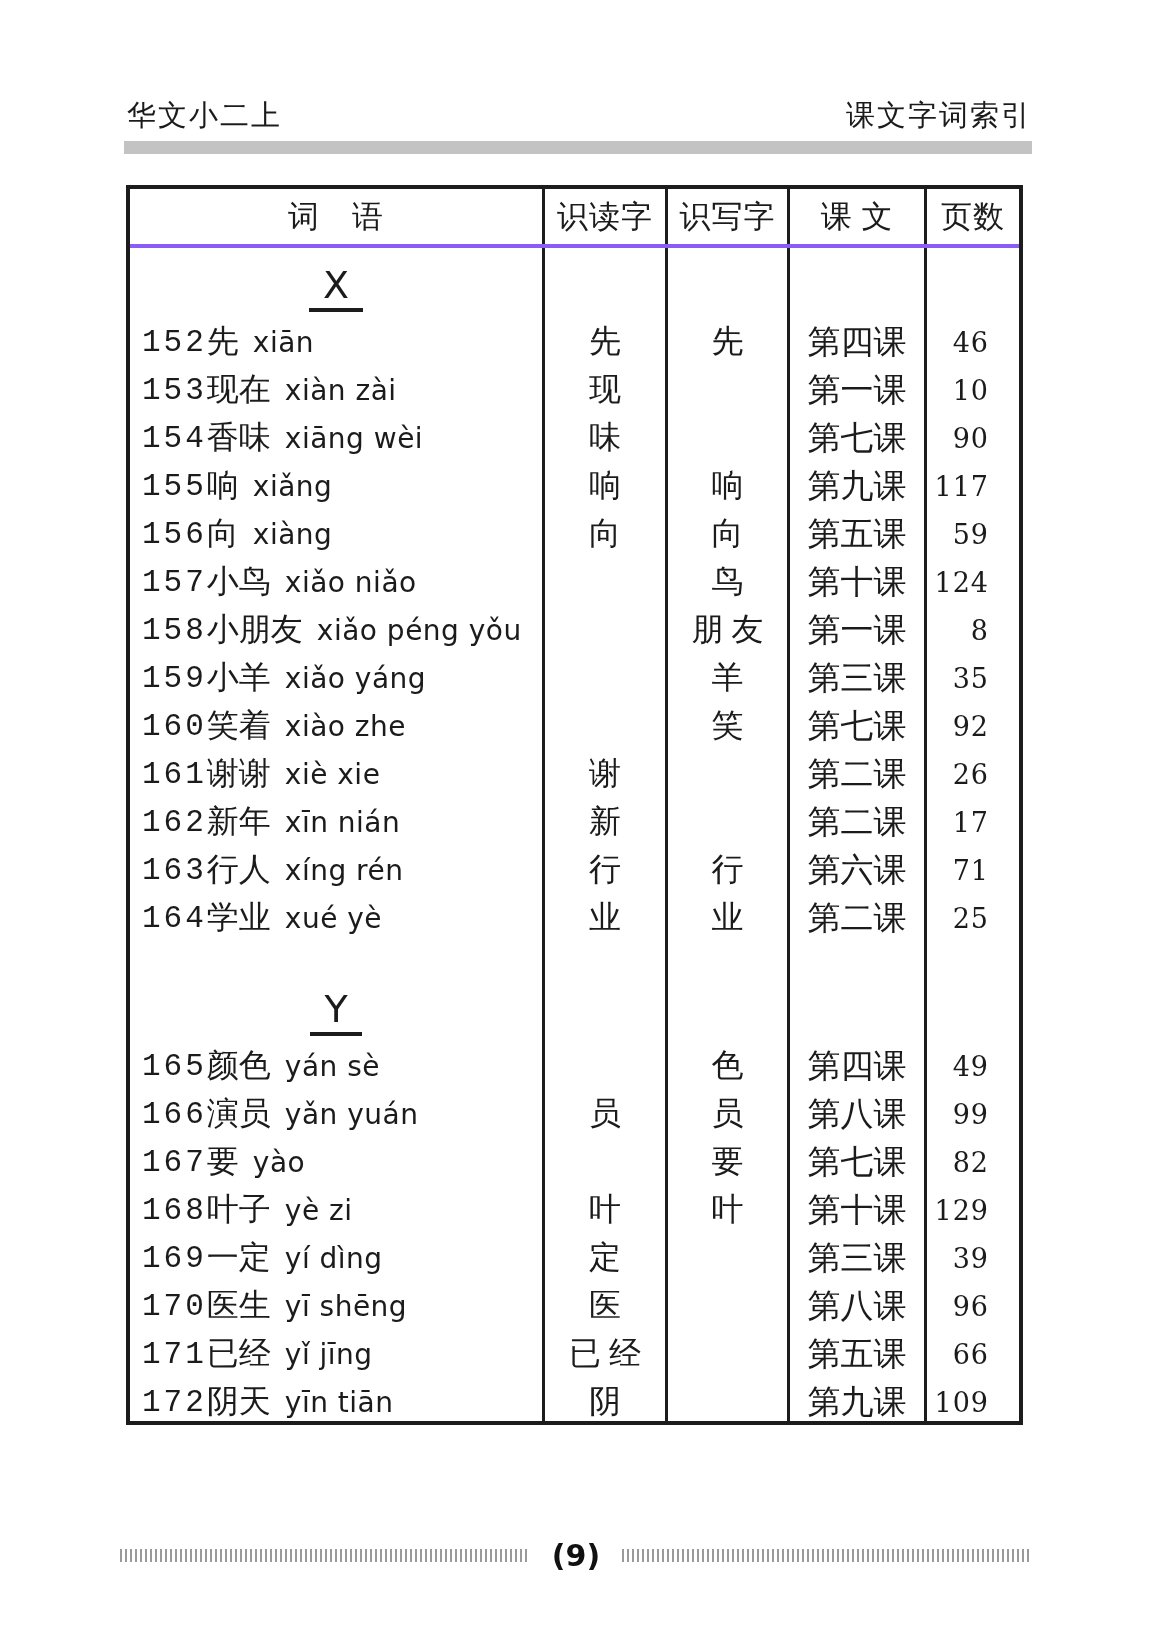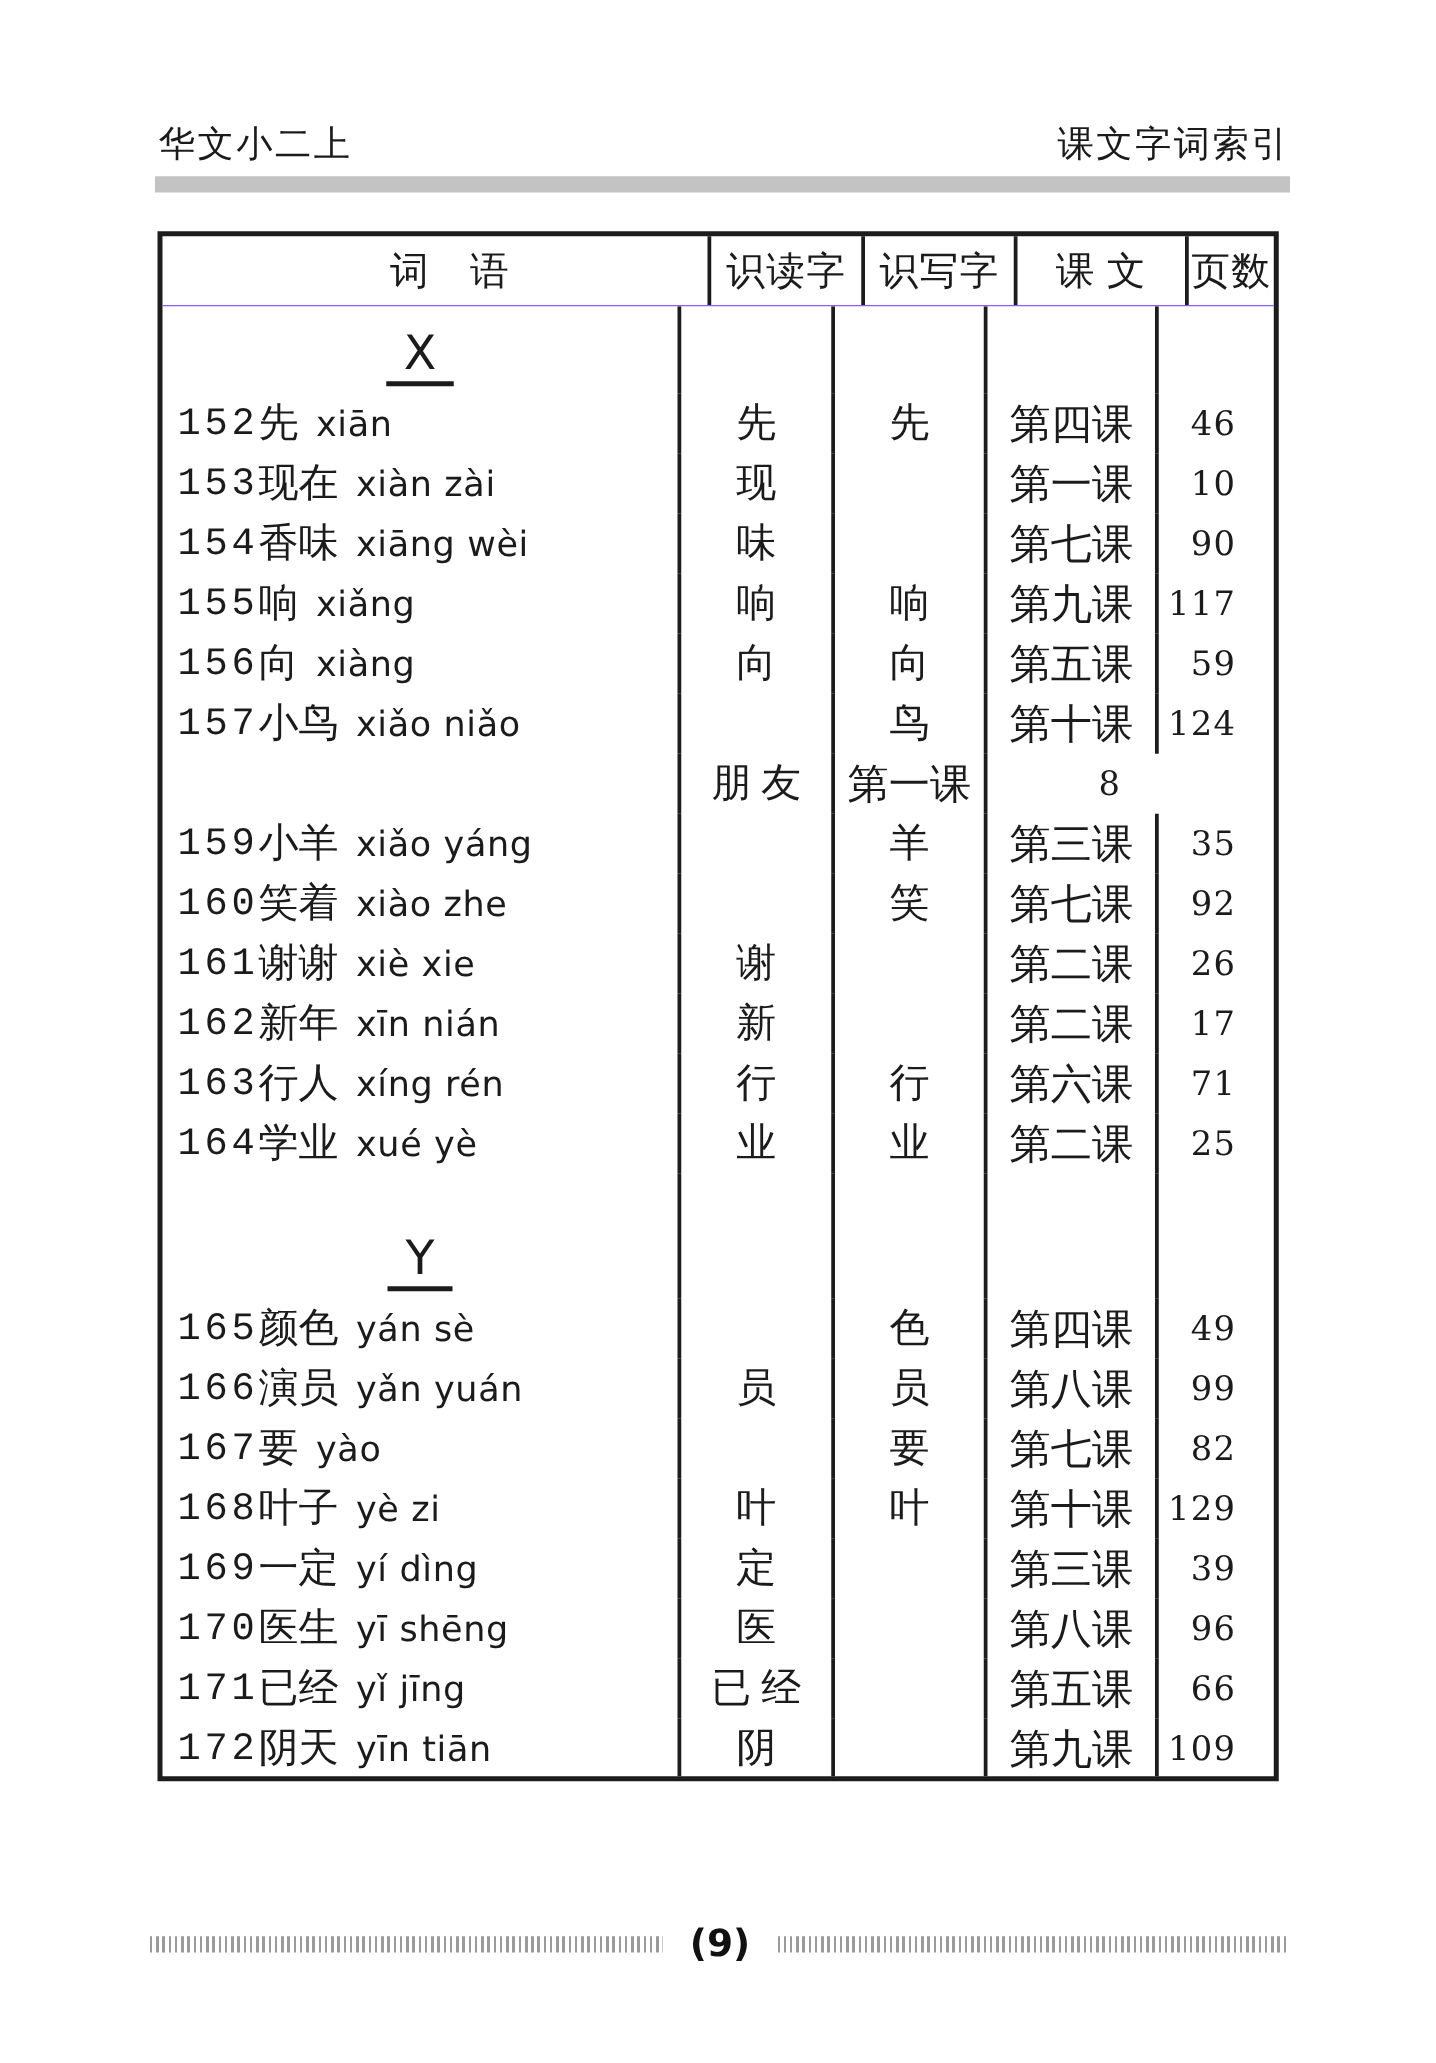--- a/index.html
+++ b/index.html
@@ -8,21 +8,21 @@
 
   
   .page-header{position:absolute;left:127px;top:96px;width:905px;display:flex;
                justify-content:space-between;align-items:baseline;
                font-family:"Liberation Sans",sans-serif;font-size:29px;letter-spacing:2px;}
   .header-rule{position:absolute;left:124px;top:141px;width:908px;height:13px;background:#c3c3c3;}
 
   
   .index-table{position:absolute;left:126px;top:185px;width:897px;height:1240px;
                box-sizing:border-box;border:4px solid #1c1c1c;display:flex;flex-direction:column;}
-  .t-head{flex:0 0 55px;border-bottom:1px solid #8b5cf6;padding-left:24px;}
+  .t-head{flex:0 0 55px;border-bottom:4px solid #8b5cf6;}
   .t-row,.t-head{display:grid;grid-template-columns:415px 123px 122px 137px 1fr;}
   .t-row{flex:0 0 48px;}
   .t-body{flex:1 1 auto;display:flex;flex-direction:column;overflow:hidden;}
   .cell{box-sizing:border-box;border-right:3px solid #1c1c1c;display:flex;align-items:center;}
   .cell:last-child{border-right:none;}
 
   .h-cell{justify-content:center;font-size:31px;letter-spacing:1px;}
   .hanzi{font-family:"Liberation Serif",serif;}
 
   .c-word{padding-left:12px;}
@@ -141,20 +141,25 @@
       <span class="num">157</span>
       <span class="word hanzi">小鸟</span>
       <span class="pinyin">xiǎo niǎo</span>
     </div>
     <div class="cell c-mid hanzi"></div>
     <div class="cell c-mid hanzi">鸟</div>
     <div class="cell c-lesson hanzi">第十课</div>
     <div class="cell c-page">124</div>
   </div>
         <div class="t-row">
+    <div class="cell c-word">
+      <span class="num">158</span>
+      <span class="word hanzi">小朋友</span>
+      <span class="pinyin">xiǎo péng yǒu</span>
+    </div>
     <div class="cell c-mid hanzi"></div>
     <div class="cell c-mid hanzi">朋 友</div>
     <div class="cell c-lesson hanzi">第一课</div>
     <div class="cell c-page">8</div>
   </div>
         <div class="t-row">
     <div class="cell c-word">
       <span class="num">159</span>
       <span class="word hanzi">小羊</span>
       <span class="pinyin">xiǎo yáng</span>

